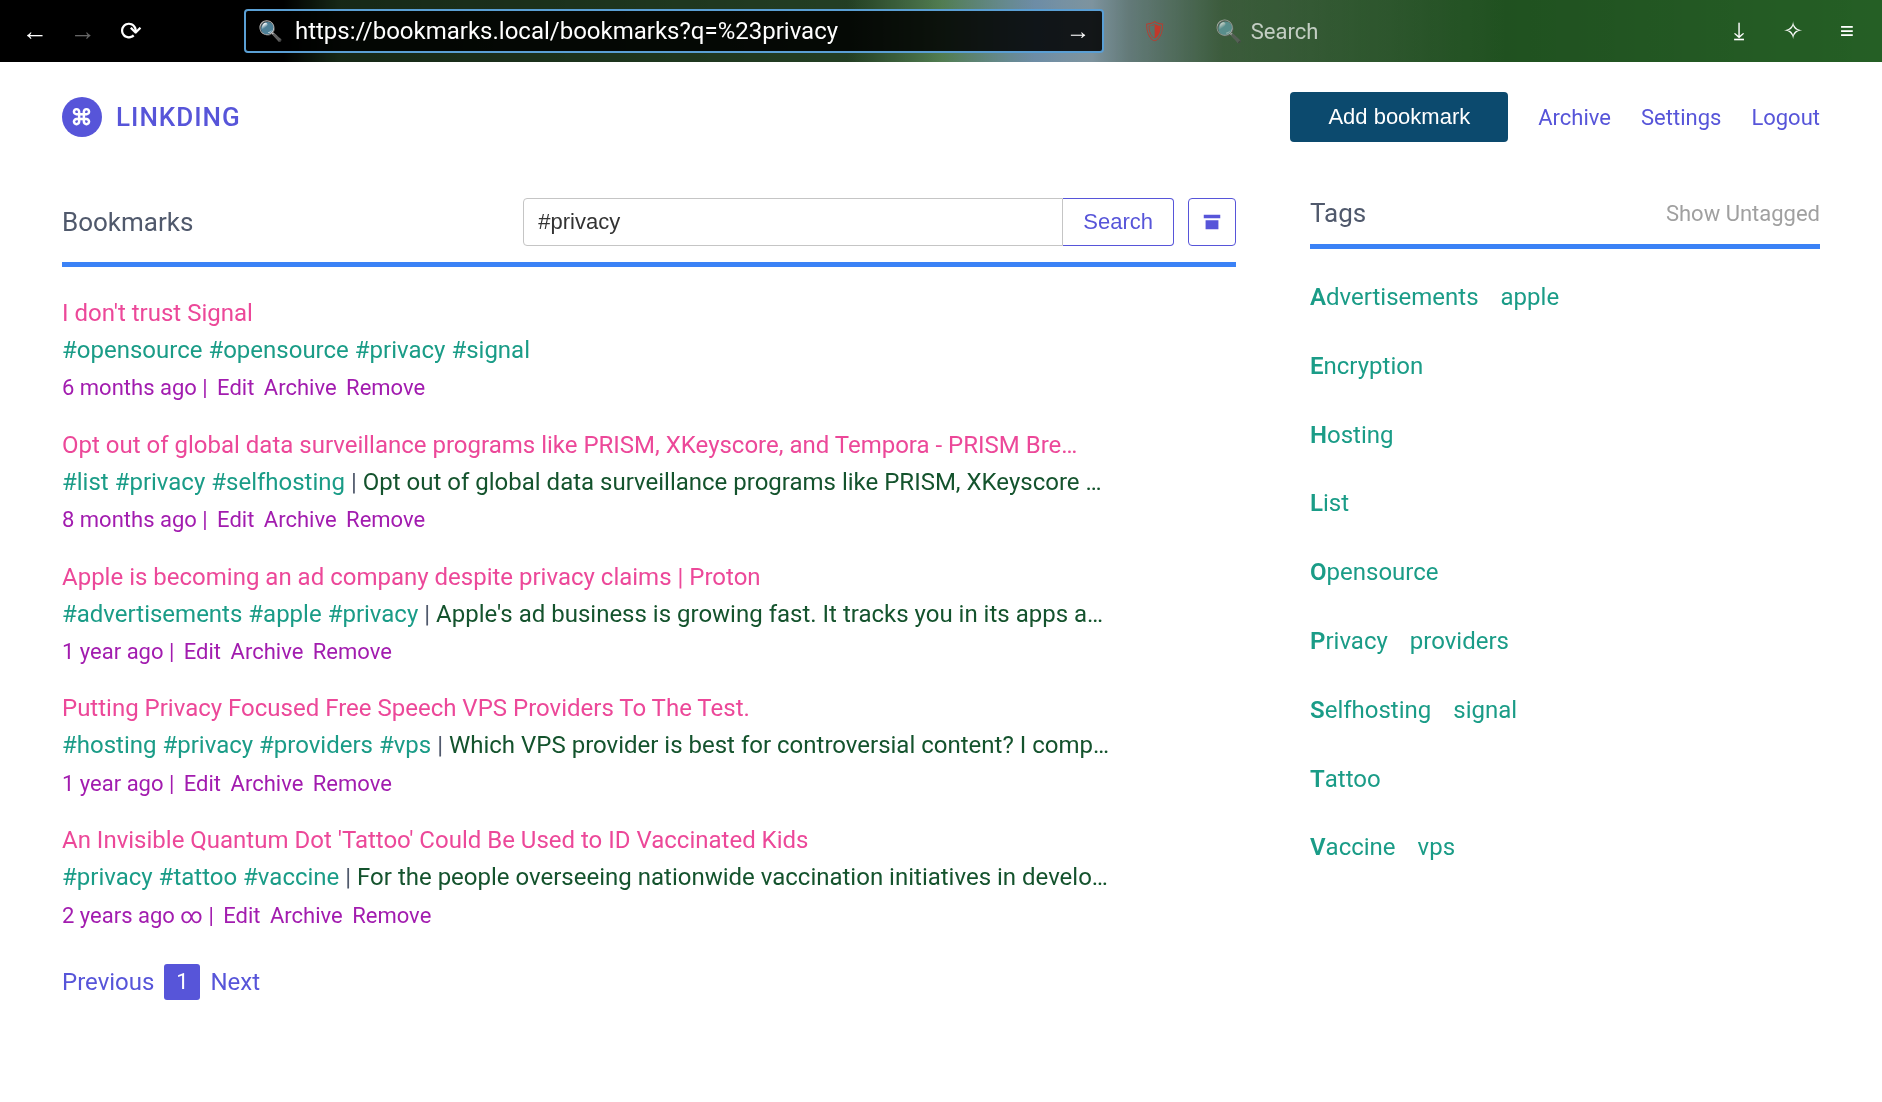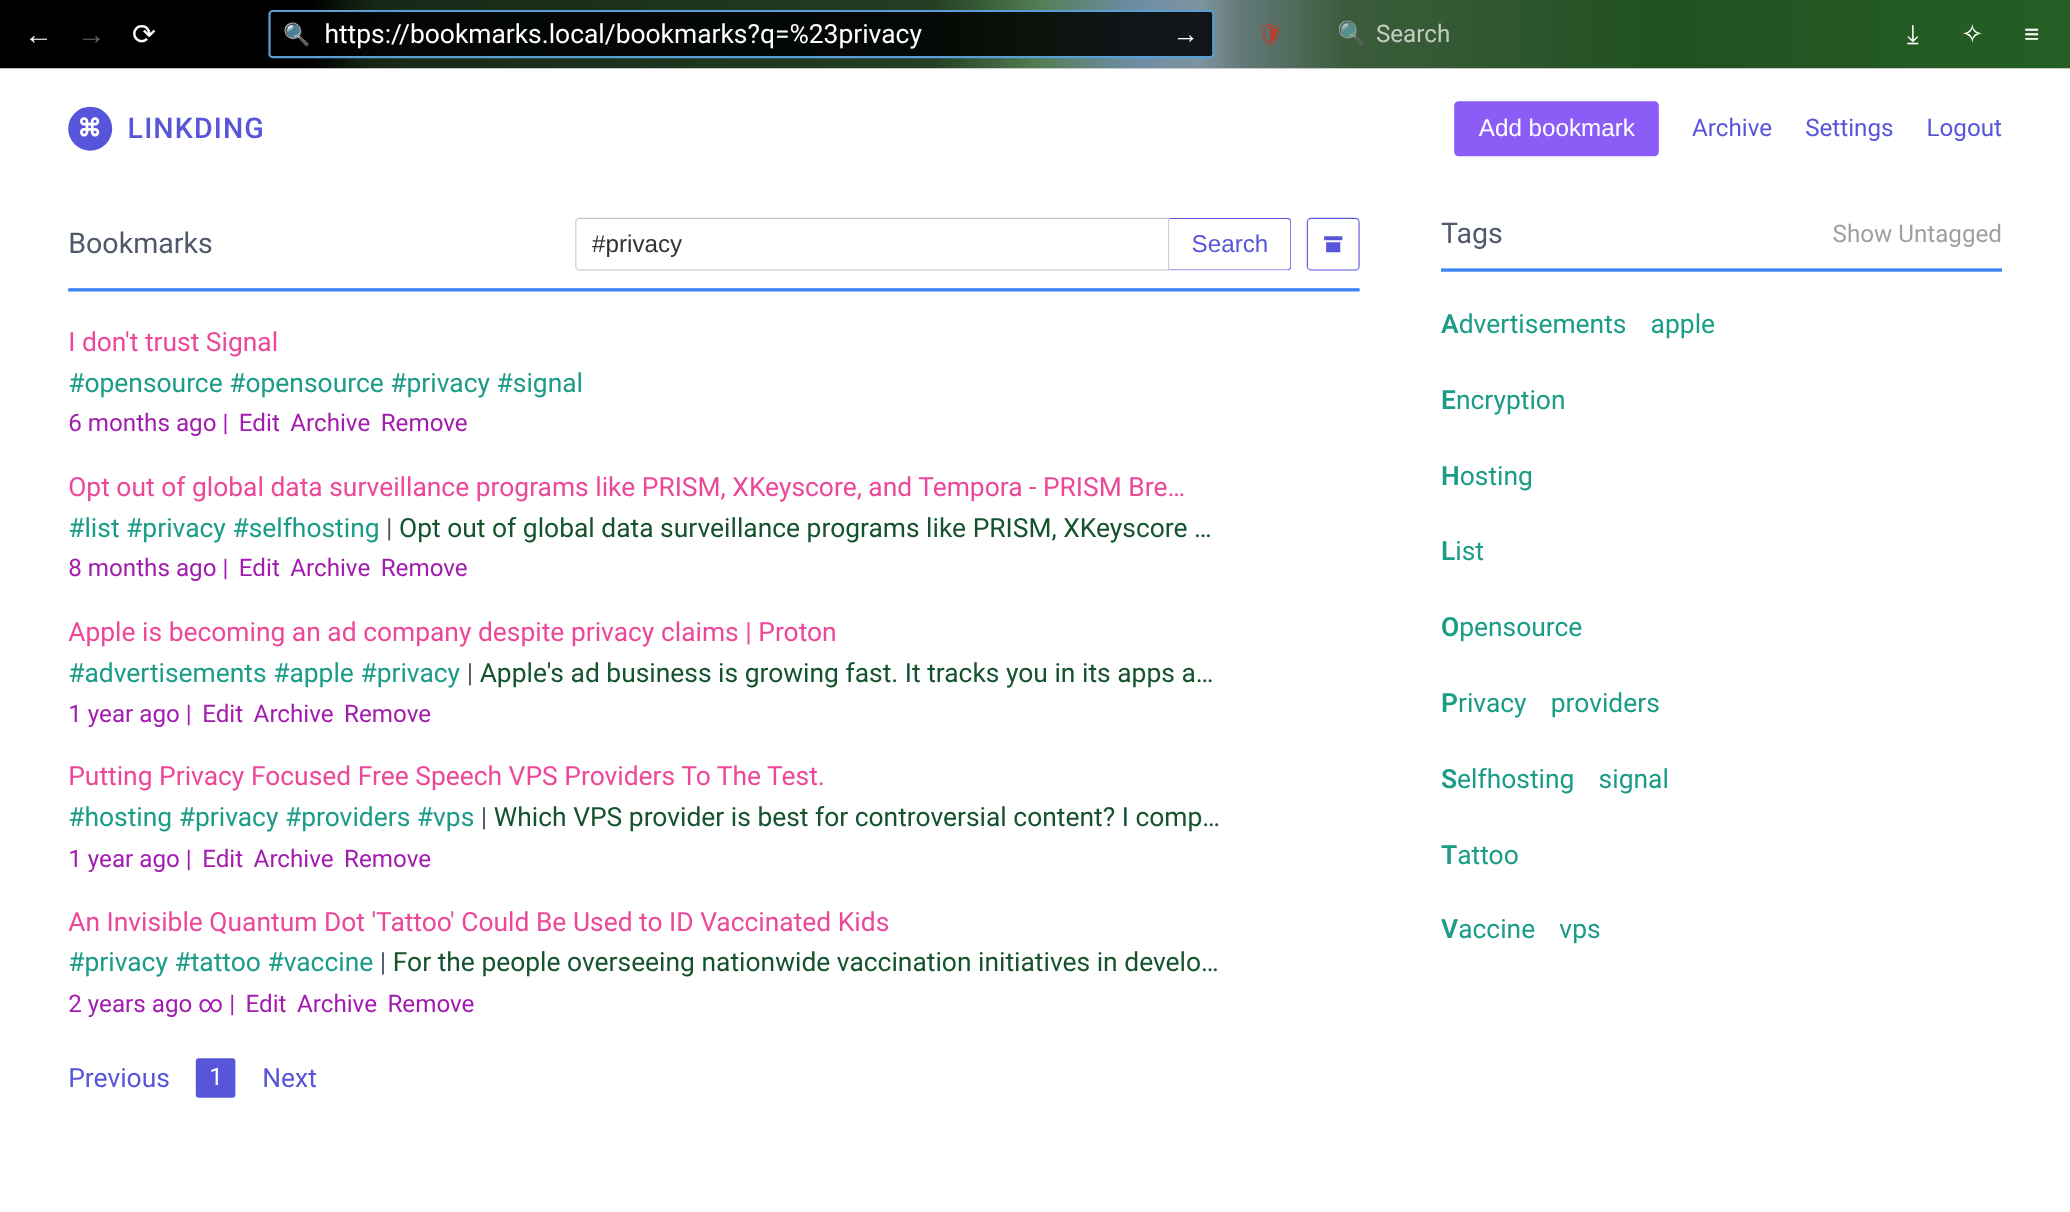--- a/index.html
+++ b/index.html
@@ -19,45 +19,45 @@
 .browser-search { color: rgba(255,255,255,0.7); font-size: 22px; display: flex; align-items: center; gap: 8px; margin-left: 30px; }
 .right-icons { margin-left: auto; display: flex; gap: 24px; }
 .right-icons .nav-icon { font-size: 24px; }
 
 
 .app { padding: 30px 62px; }
 .header { display: flex; align-items: center; margin-bottom: 56px; }
 .logo { display: flex; align-items: center; gap: 14px; color: #5755d9; font-size: 26px; font-weight: 500; letter-spacing: 1px; }
 .logo-icon { width: 40px; height: 40px; border-radius: 50%; background: #5755d9; display: flex; align-items: center; justify-content: center; color: #fff; font-size: 22px; font-weight: bold; }
 .header-nav { margin-left: auto; display: flex; align-items: center; gap: 30px; }
-.btn-primary { background: #8b5cf6; color: #fff; padding: 12px 22px; font-size: 22px; border: none; border-radius: 4px; cursor: pointer; }
+.btn-primary { background: #0c4a6e; color: #fff; padding: 12px 38px; font-size: 22px; border: none; border-radius: 4px; cursor: pointer; }
 .nav-link { color: #5755d9; font-size: 22px; text-decoration: none; cursor: pointer; }
 
 .main { display: flex; gap: 74px; }
 .left { flex: 1; min-width: 0; }
 .right { width: 510px; }
 
-.section-head { display: flex; align-items: center; border-bottom: 3px solid #3b82f6; padding-bottom: 16px; margin-bottom: 28px; }
+.section-head { display: flex; align-items: center; border-bottom: 5px solid #3b82f6; padding-bottom: 16px; margin-bottom: 28px; }
 .section-title { font-size: 26px; color: #50596c; font-weight: 400; }
 .search-group { margin-left: auto; display: flex; }
 .search-input { width: 540px; height: 48px; border: 1px solid #c5c5c5; border-radius: 4px 0 0 4px; padding: 0 14px; font-size: 22px; color: #333; }
 .search-btn { height: 48px; padding: 0 20px; border: 1px solid #5755d9; border-left: none; background: #fff; color: #5755d9; font-size: 22px; cursor: pointer; border-radius: 0 4px 4px 0; }
 .archive-btn { width: 48px; height: 48px; margin-left: 14px; border: 1px solid #5755d9; background: #fff; border-radius: 4px; cursor: pointer; display: flex; align-items: center; justify-content: center; }
 .archive-btn svg { fill: #5755d9; }
 
 .bookmark { margin-bottom: 20px; }
 .bm-title { color: #ec4899; font-size: 24px; line-height: 1.5; cursor: pointer; display: block; white-space: nowrap; overflow: hidden; text-overflow: ellipsis; }
 .bm-tags-line { font-size: 24px; line-height: 1.6; white-space: nowrap; overflow: hidden; text-overflow: ellipsis; }
 .tag { color: #1a9c87; cursor: pointer; }
 .bm-desc { color: #14532d; }
 .bm-sep { color: #50596c; }
 .bm-meta { color: #a21caf; font-size: 22px; line-height: 1.7; }
 .bm-meta .action { cursor: pointer; margin-left: 4px; }
 
-.pagination { display: flex; align-items: center; gap: 24px; margin-top: 30px; }
+.pagination { display: flex; align-items: center; gap: 10px; margin-top: 30px; }
 .page-link { color: #5755d9; font-size: 24px; cursor: pointer; }
 .page-num { background: #5755d9; color: #fff; width: 36px; height: 36px; display: flex; align-items: center; justify-content: center; font-size: 22px; border-radius: 3px; }
 
 .show-untagged { margin-left: auto; color: #a0a0a0; font-size: 22px; cursor: pointer; text-align: right; }
 .tag-cloud { display: flex; flex-wrap: wrap; gap: 14px 22px; margin-top: 12px; }
 .tag-item { color: #1a9c87; font-size: 24px; cursor: pointer; line-height: 1.7; }
 .tag-item .first { font-weight: 600; }
 </style>
 </head>
 <body>

